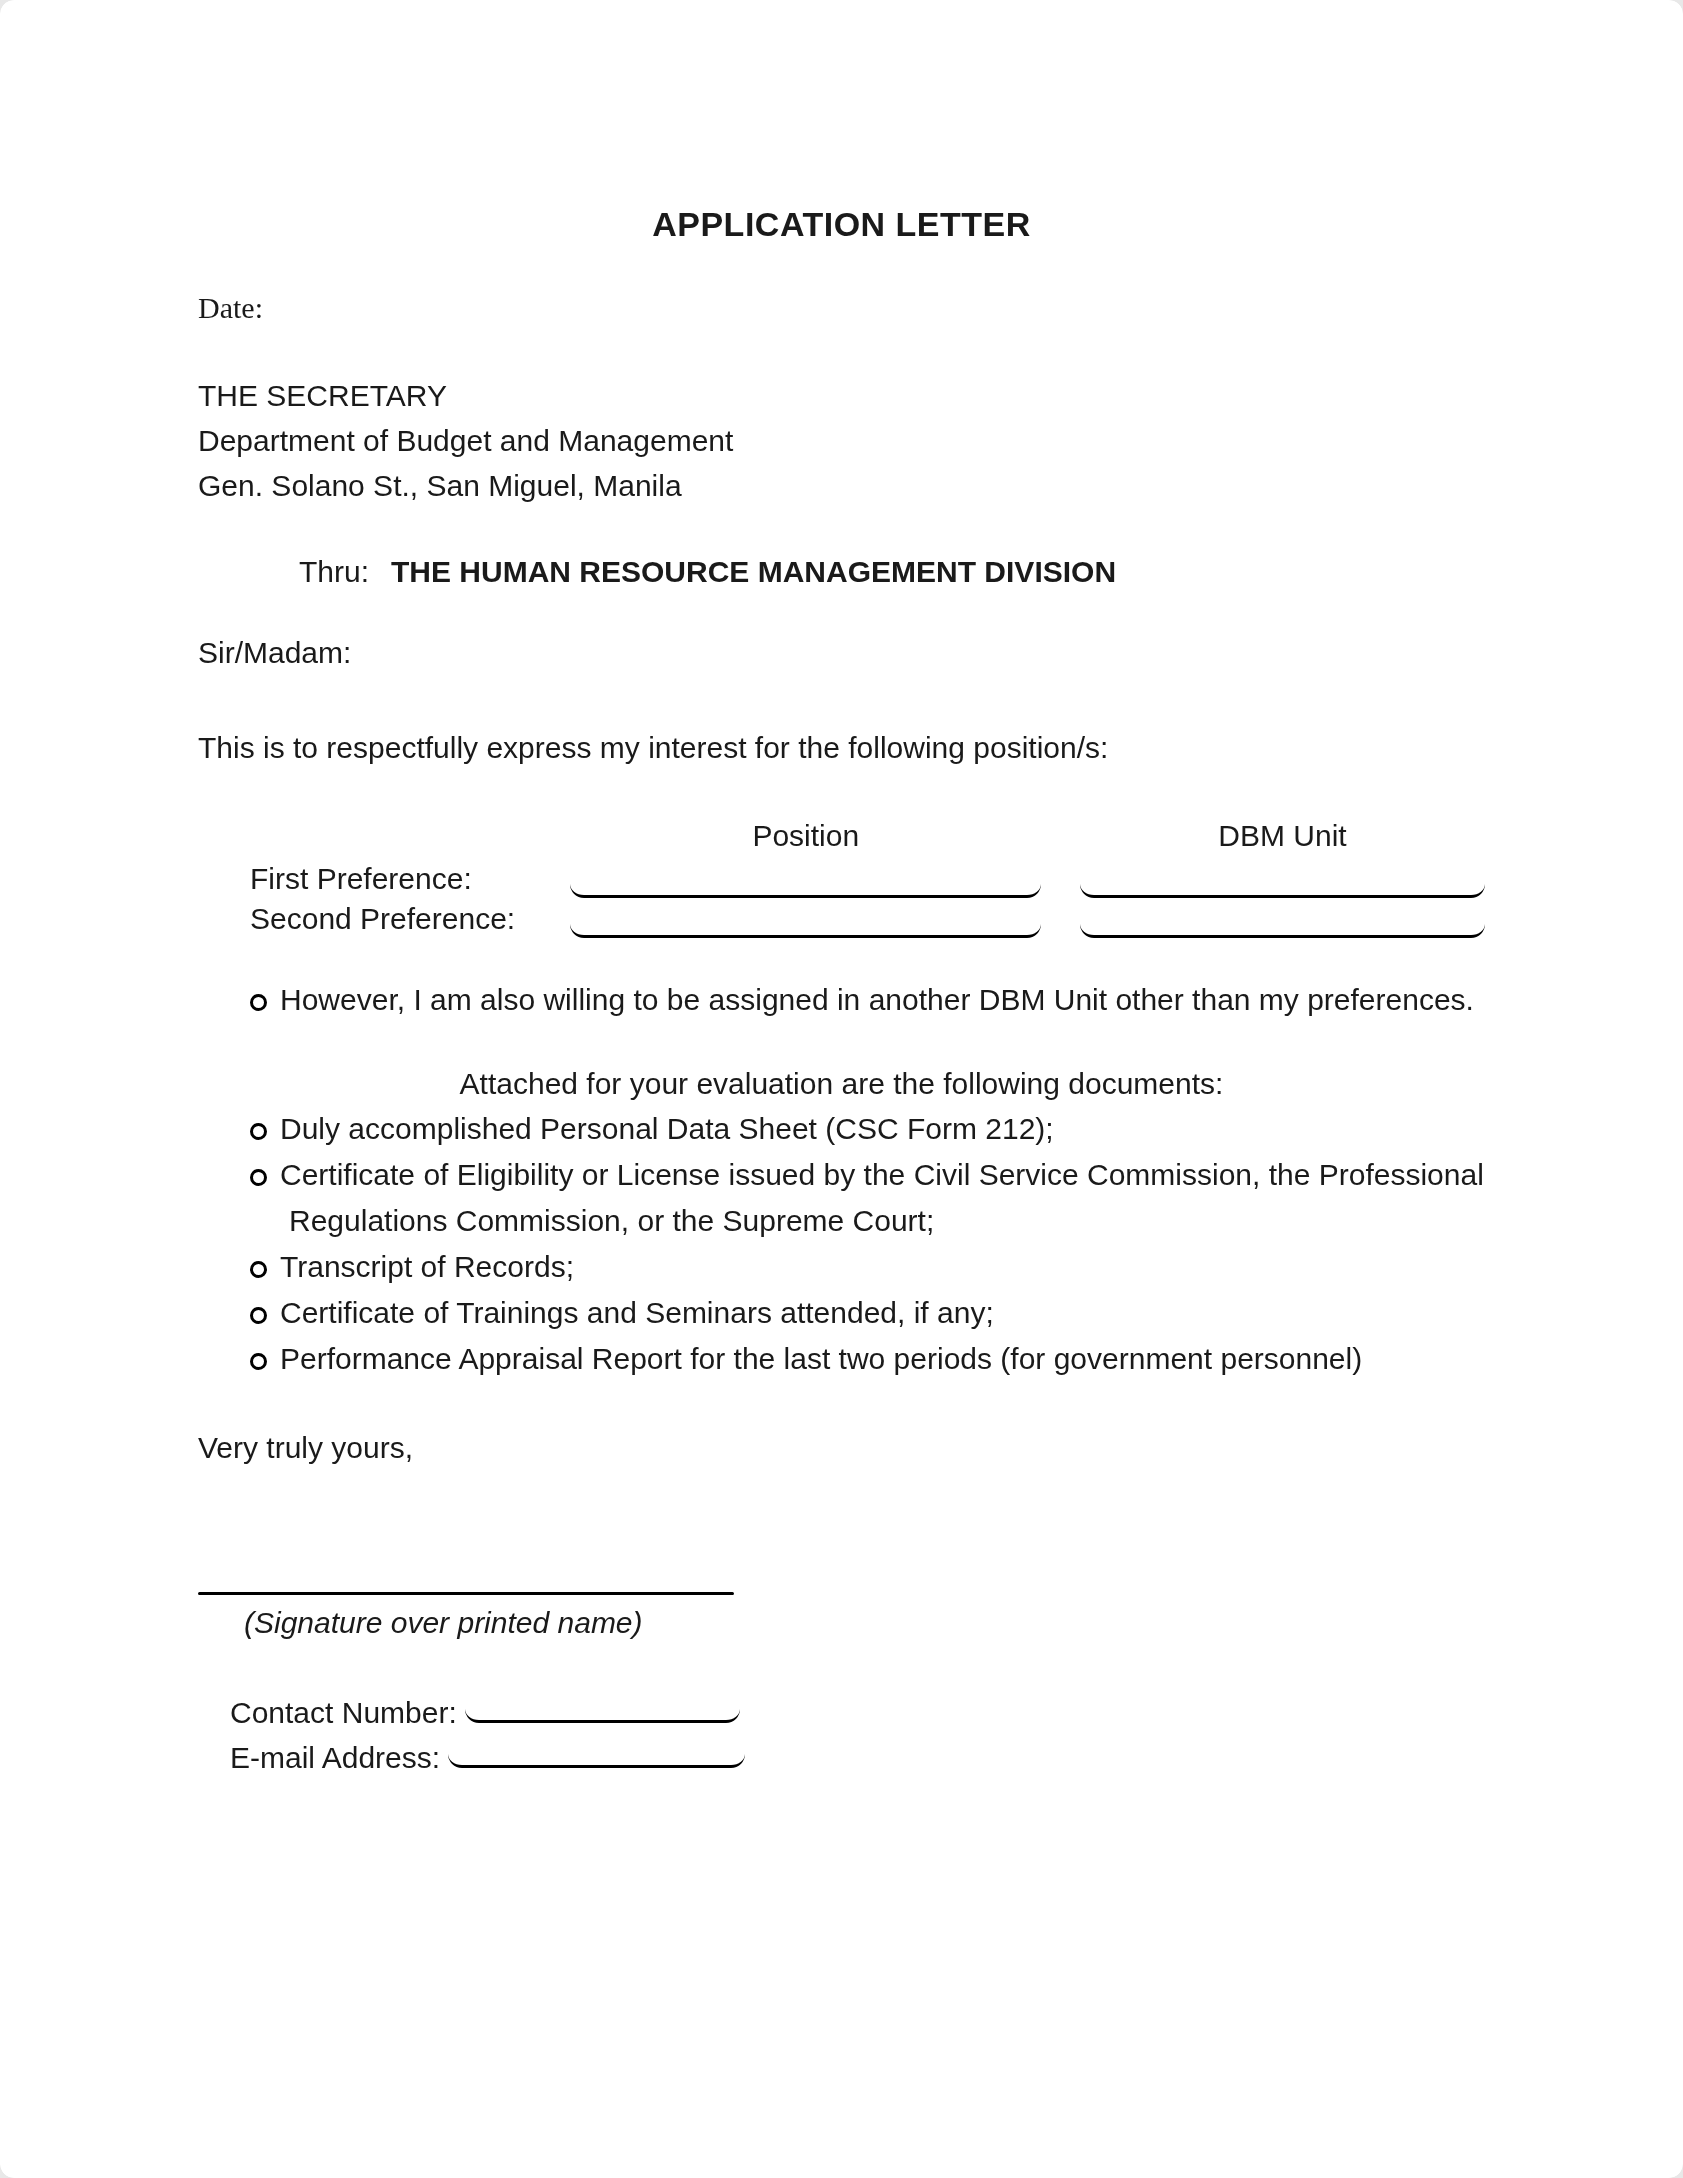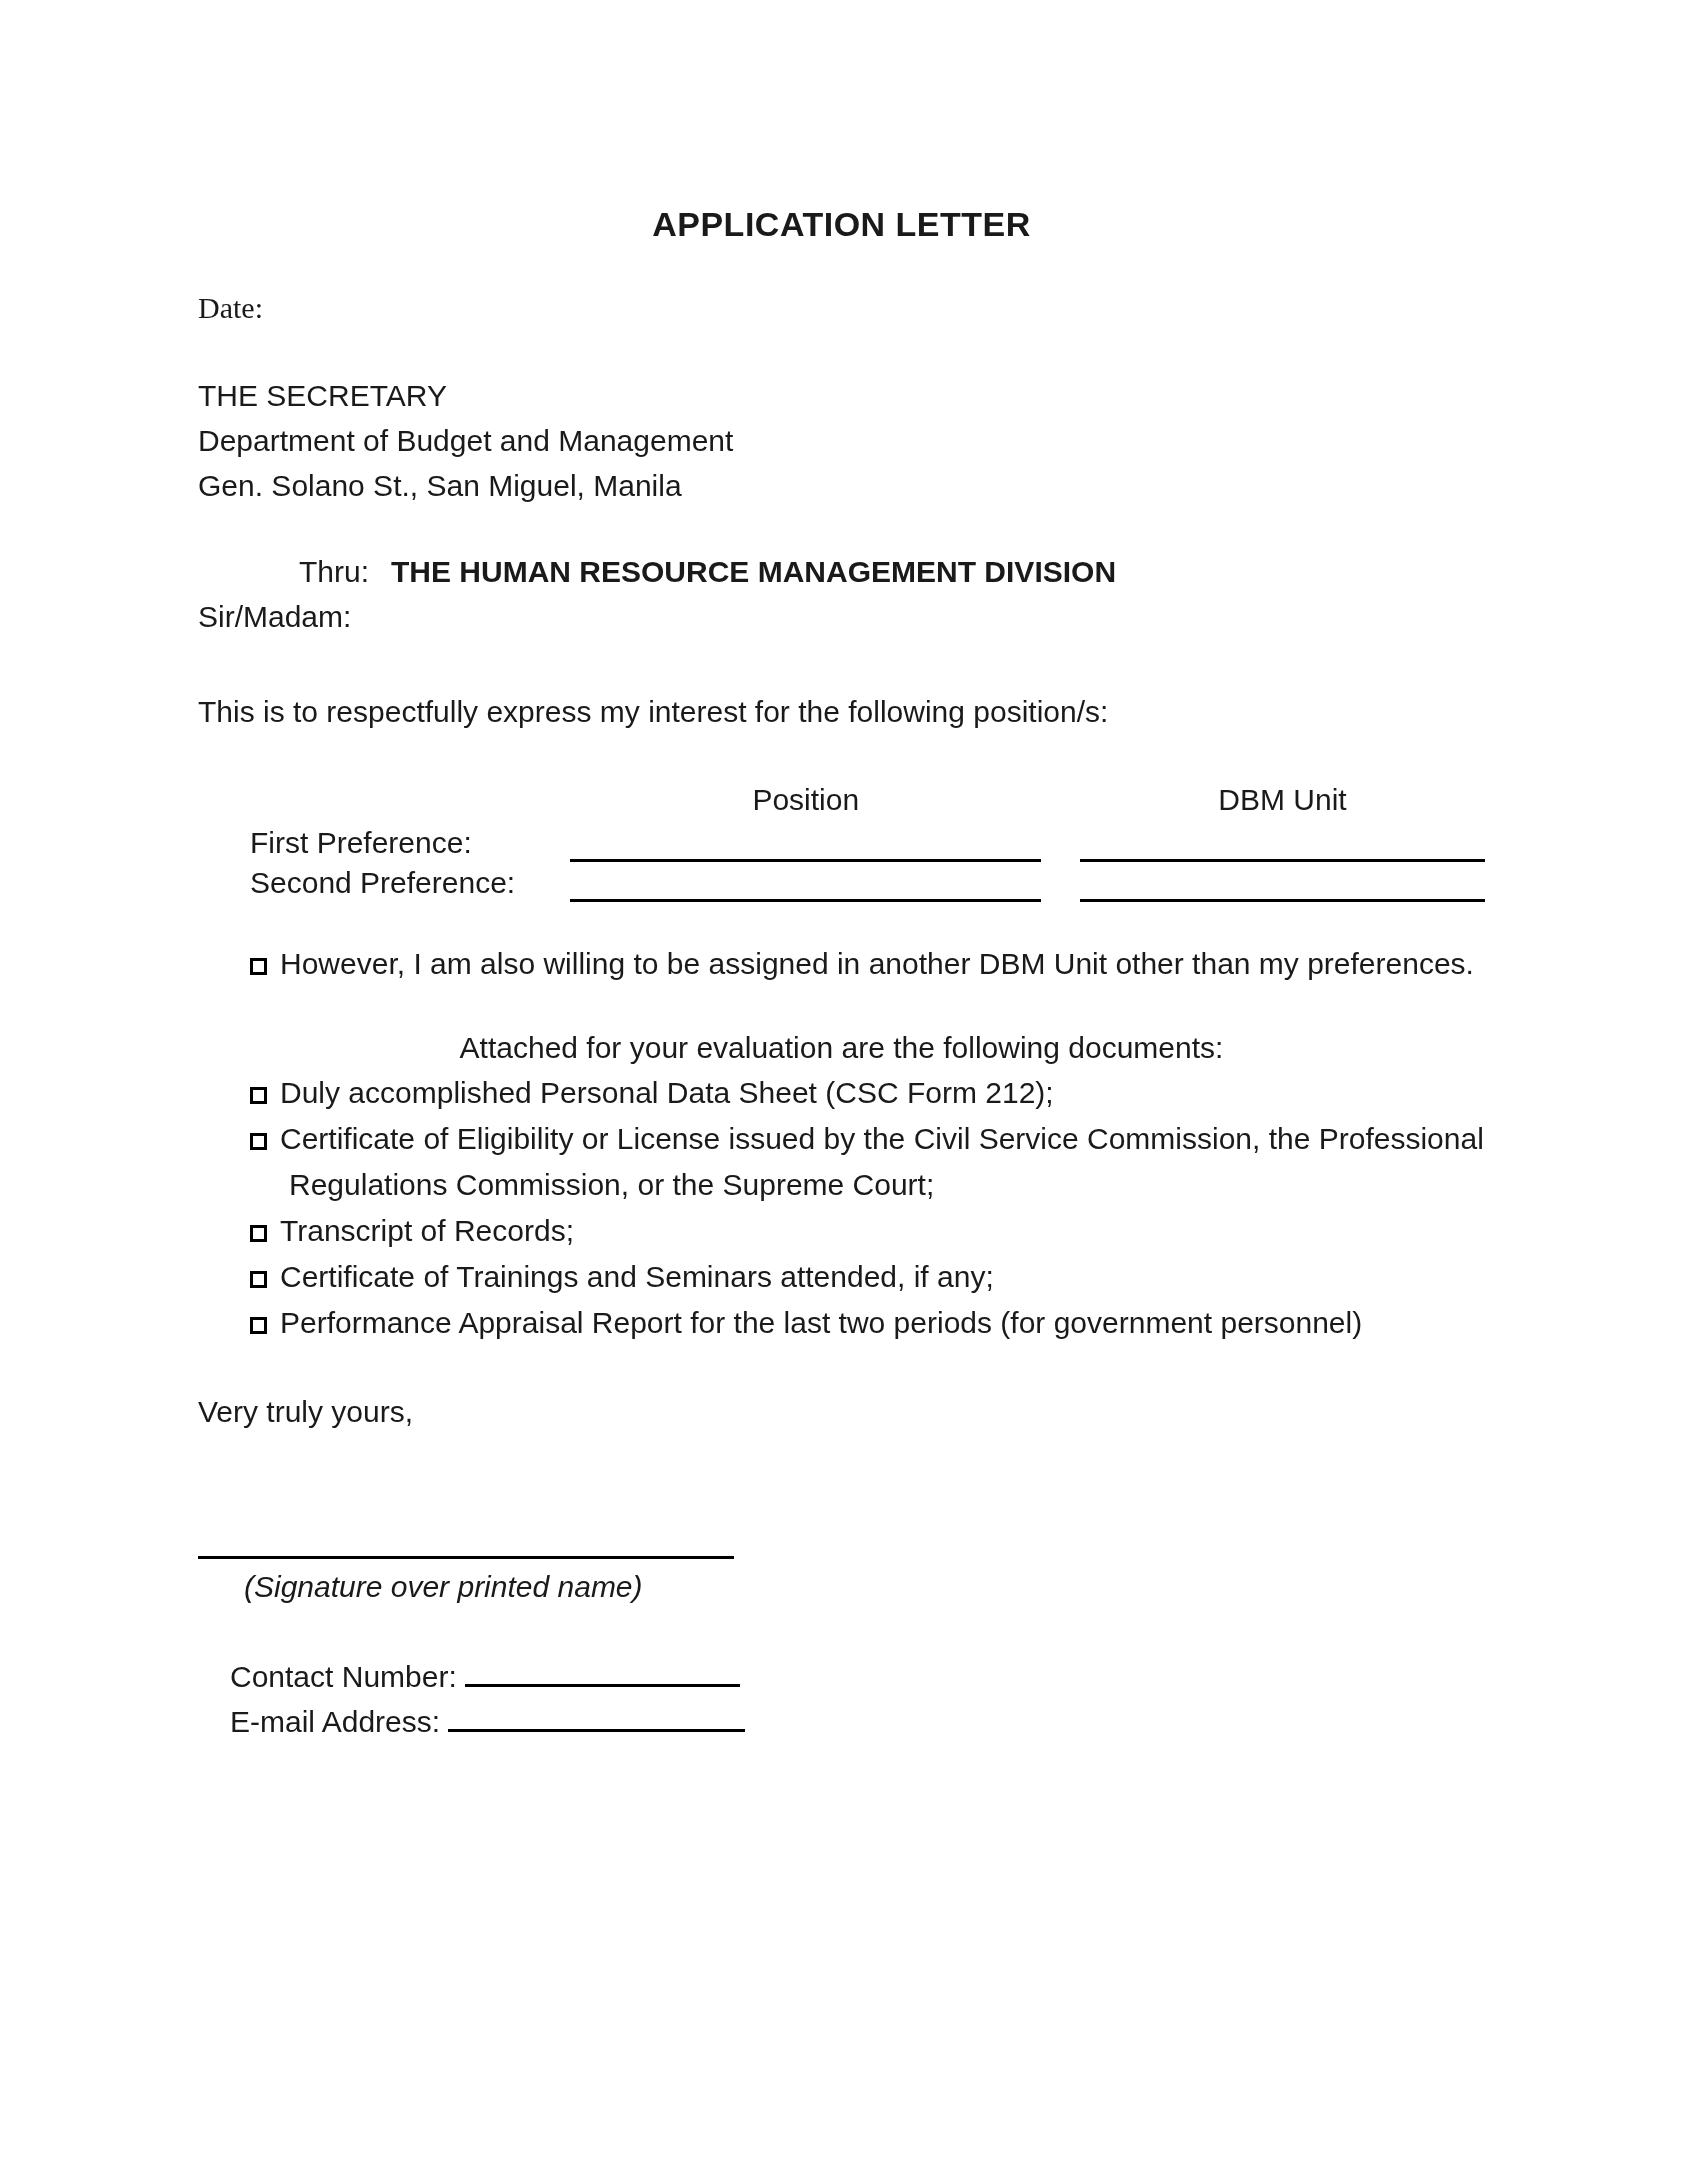--- a/index.html
+++ b/index.html
@@ -1,15 +1,15 @@
 <!DOCTYPE html>
 <html><head>
 <meta charset="utf-8">
 <style>
-  * { margin: 0; padding: 0; box-sizing: border-box; }
+  * { margin: 0; padding: 0; box-sizing: border-box; border-radius: 14px; }
   html, body { background: #e8e8e8; }
   body { font-family: "Liberation Sans", "DejaVu Sans", sans-serif; }
 
   .page {
     width: 1683px;
     height: 2178px;
     margin: 0 auto;
     background: #ffffff;
     color: #1a1a1a;
     padding: 0 198px;
@@ -29,21 +29,21 @@
 
   .date-line { margin-top: 40px; font-family: Liberation Serif, serif; }
 
   .recipient-block { margin-top: 43px; }
   .recipient-name { font-weight: normal; }
 
   .thru-line { margin-top: 41px; margin-left: 101px; }
   .thru-label { font-weight: normal; }
   .thru-value { font-weight: bold; margin-left: 22px; }
 
-  .salutation { }
+  .salutation { margin-top: 36px; }
 
   .intro { margin-top: 50px; }
 
   
   .pref-table { margin-top: 43px; margin-left: 52px; }
   .pref-header { display: flex; line-height: 45px; }
   .pref-header .hspacer { width: 324px; }
   .pref-col1 { width: 477px; text-align: center; }
   .pref-gap { width: 39px; }
   .pref-col2 { width: 410px; text-align: center; }

